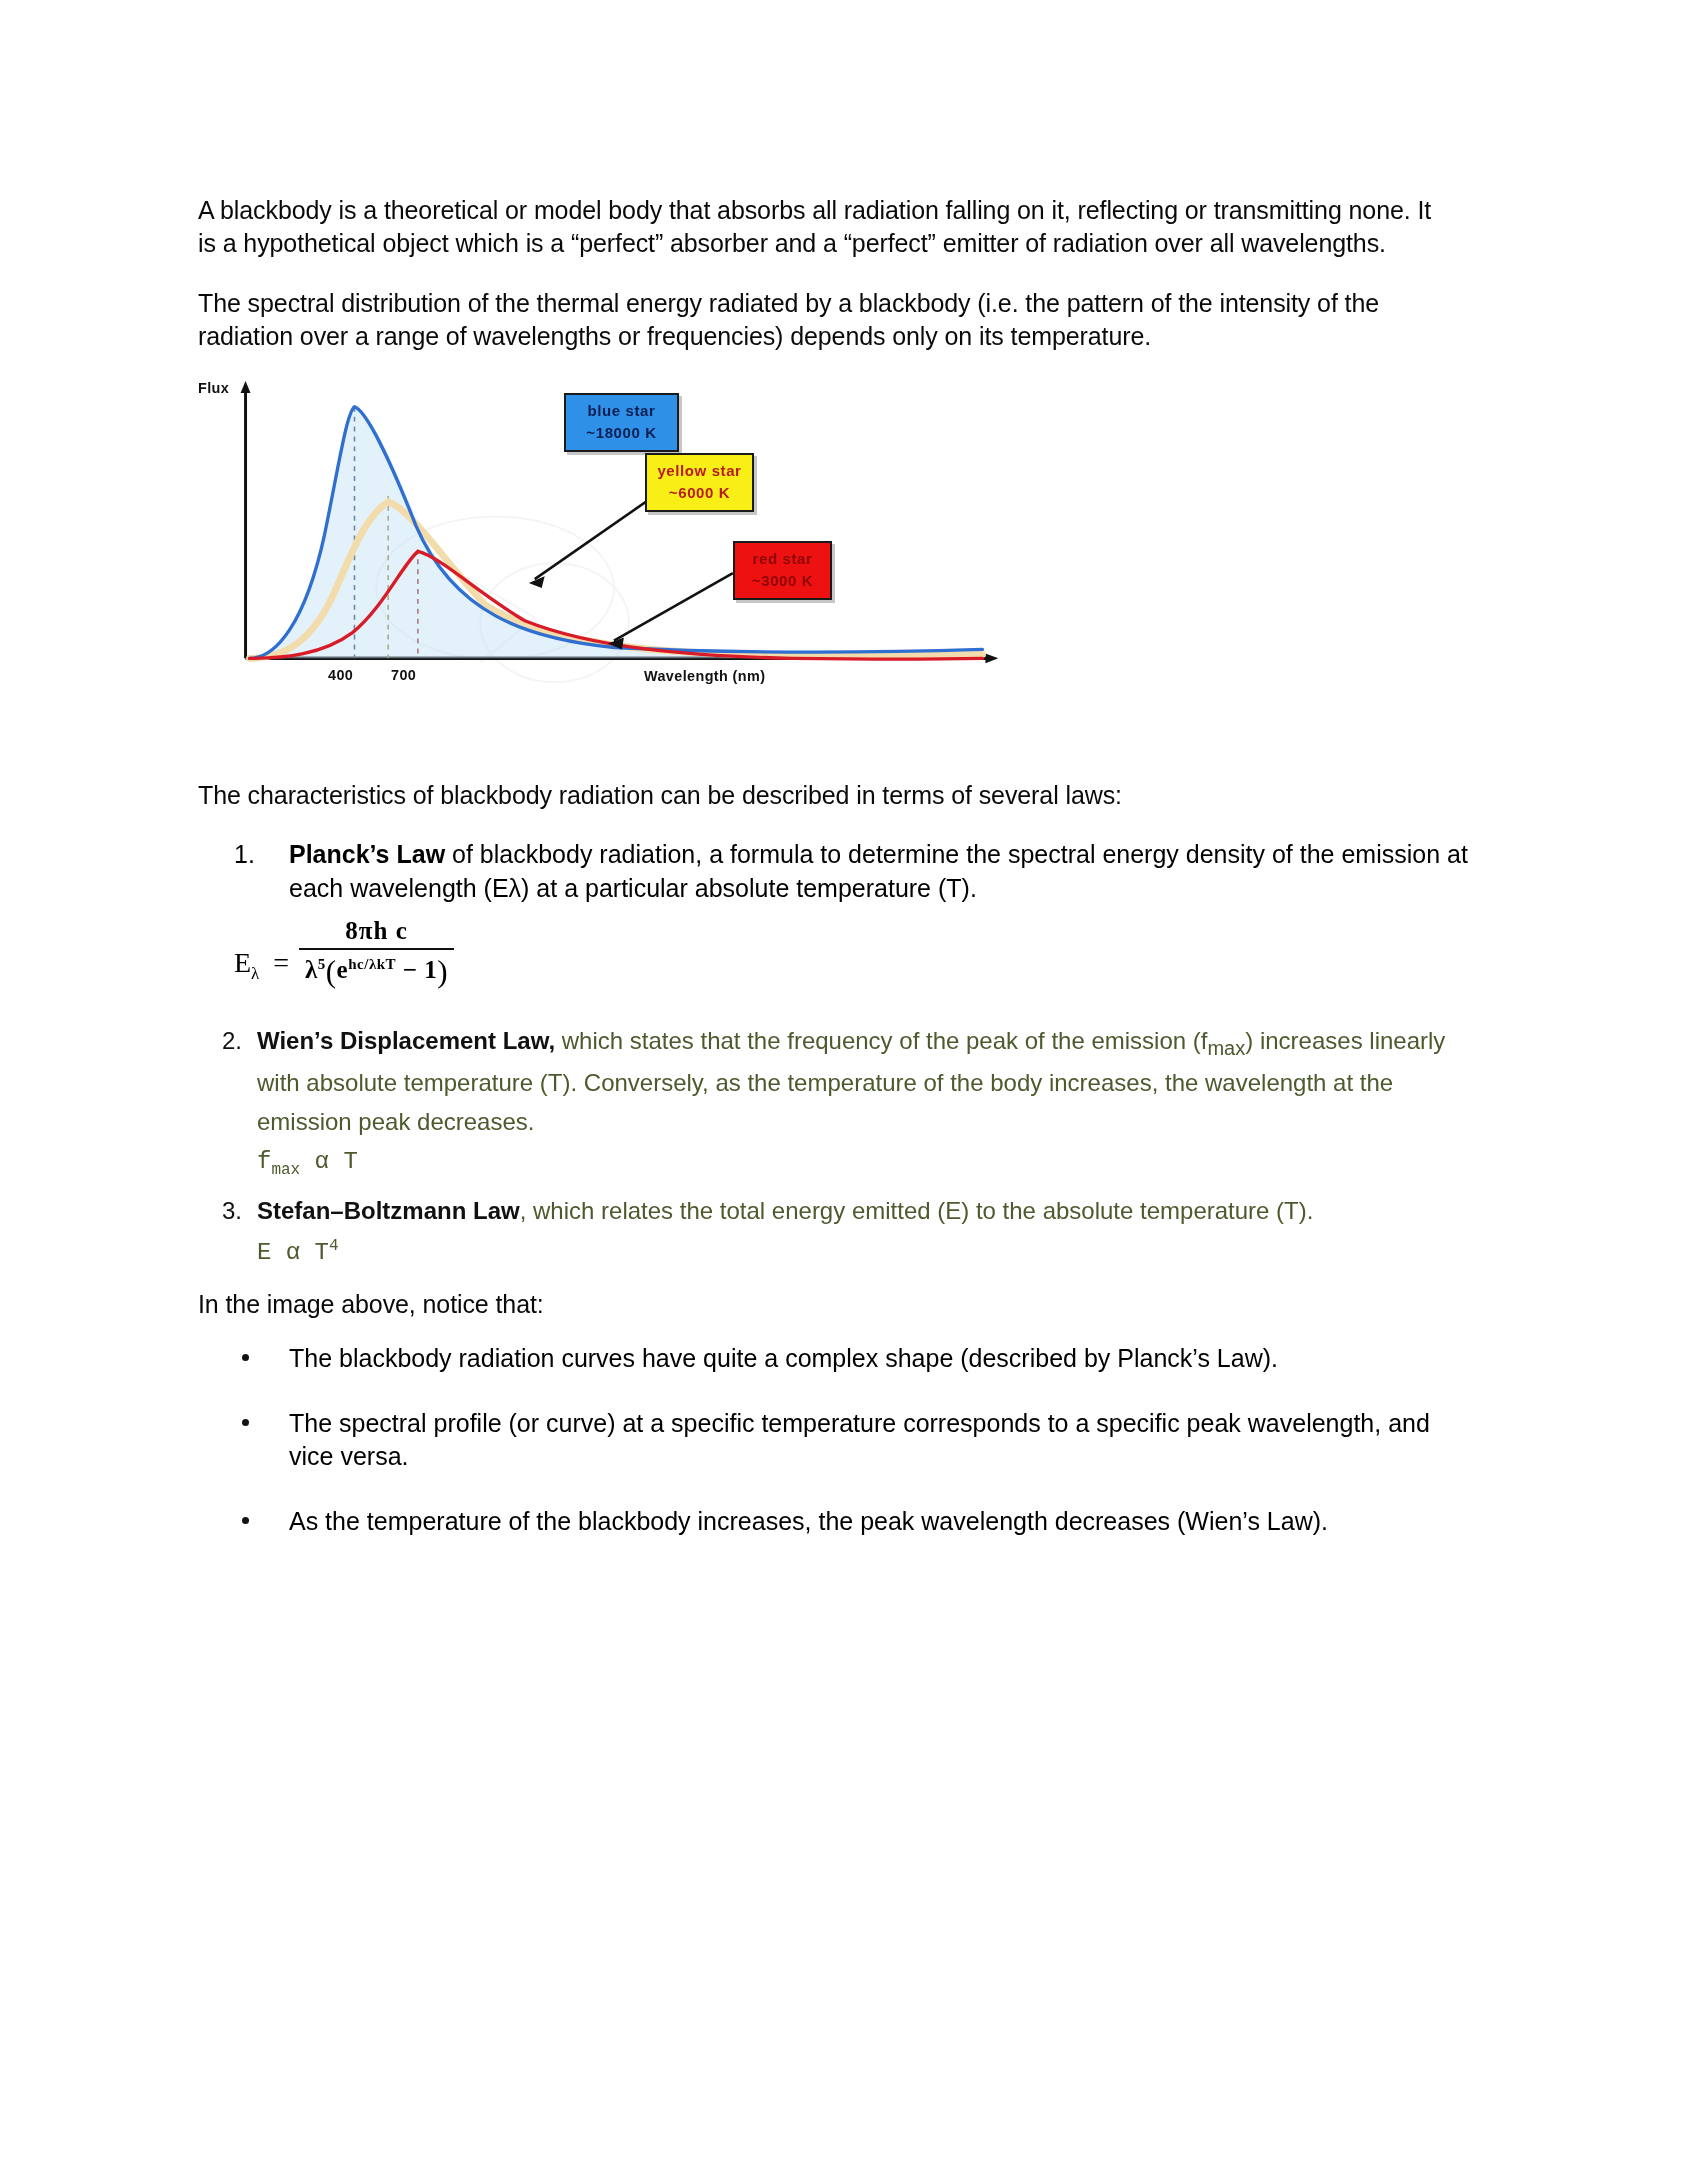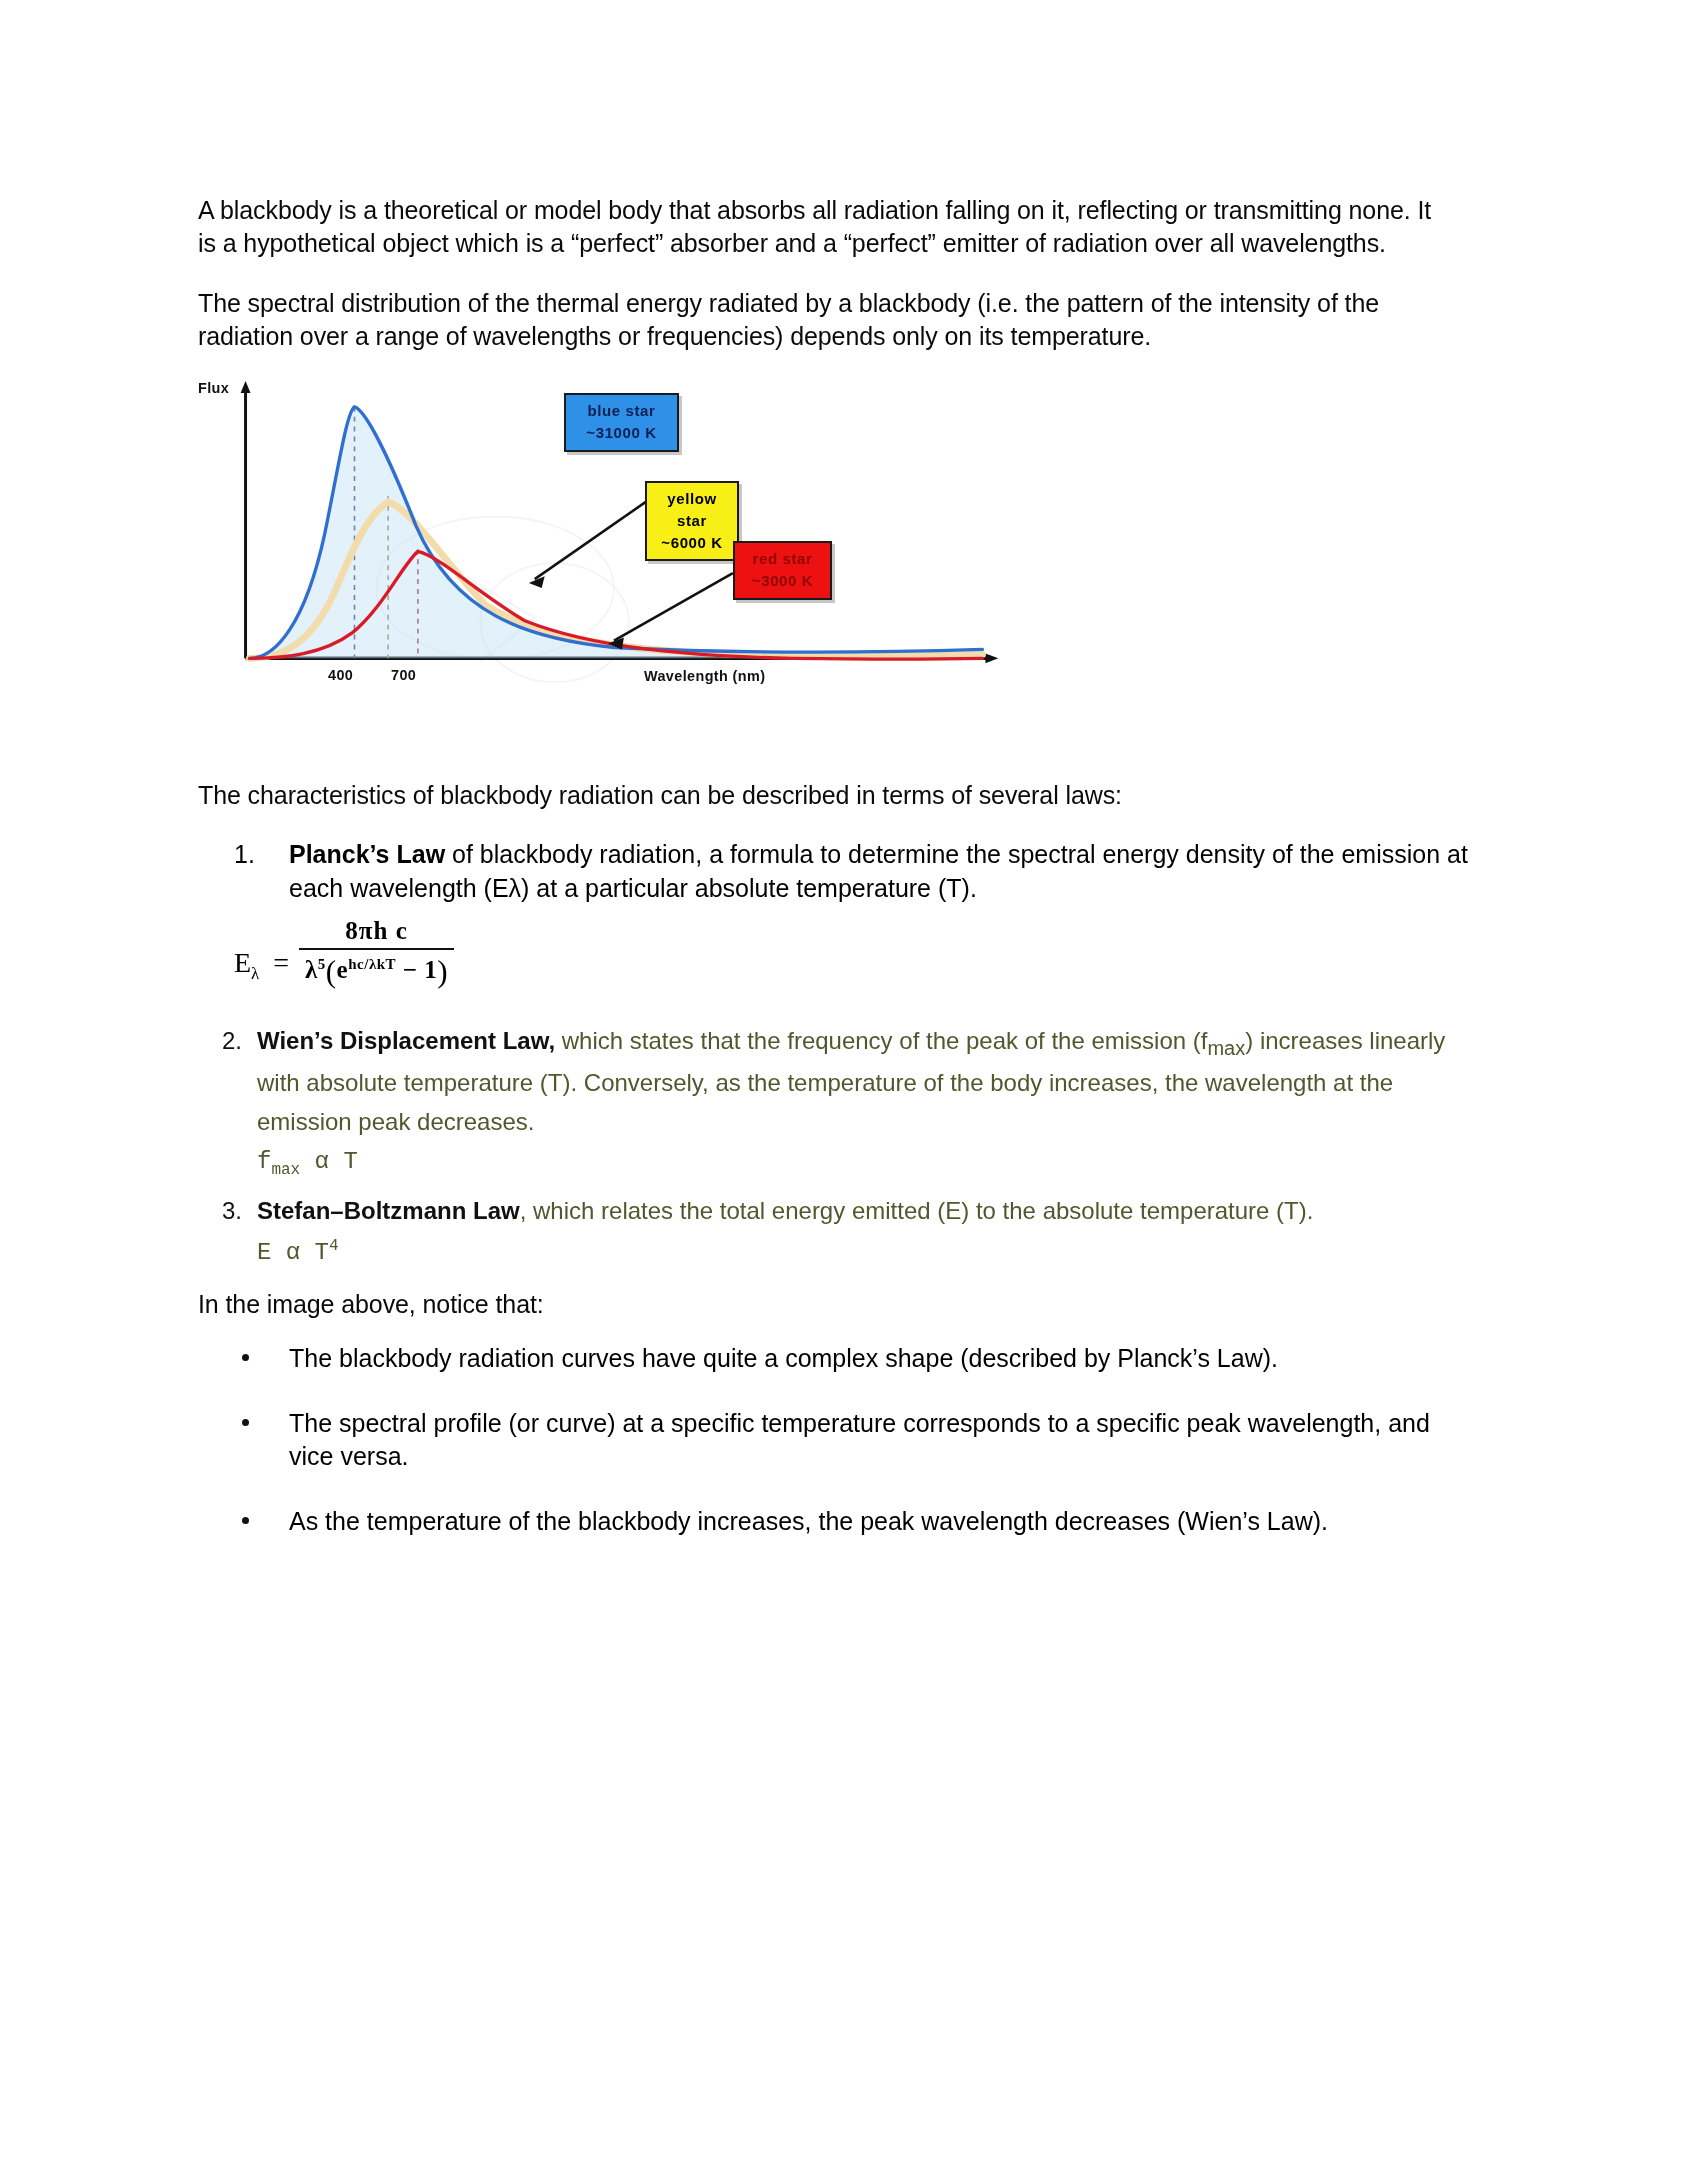--- a/index.html
+++ b/index.html
@@ -60,24 +60,24 @@
   }
   .callout .l1 { display: block; }
   .callout .l2 { display: block; }
   .callout-blue {
     left: 366px; top: 18px;
     background: #2f90e8;
     color: #0b1f52;
     width: 115px;
   }
   .callout-yellow {
-    left: 447px; top: 106px;
+    left: 447px; top: 78px;
     background: #f7ef16;
-    color: #000000;
-    width: 94px;
+    color: #b91c1c;
+    width: 109px;
   }
   .callout-red {
     left: 535px; top: 166px;
     background: #ee1111;
     color: #8e0606;
     width: 99px;
   }
 
   .axis-label {
     position: absolute;
@@ -256,21 +256,21 @@
         </g>
       </svg>
 
       <span class="axis-label lbl-flux">Flux</span>
       <span class="axis-label lbl-400">400</span>
       <span class="axis-label lbl-700">700</span>
       <span class="axis-label lbl-wave">Wavelength (nm)</span>
 
       <div class="callout callout-blue">
         <span class="l1">blue star</span>
-        <span class="l2">~31000 K</span>
+        <span class="l2">~18000 K</span>
       </div>
 
       <div class="callout callout-yellow">
         <span class="l1">yellow star</span>
         <span class="l2">~6000 K</span>
       </div>
 
       <div class="callout callout-red">
         <span class="l1">red star</span>
         <span class="l2">~3000 K</span>

